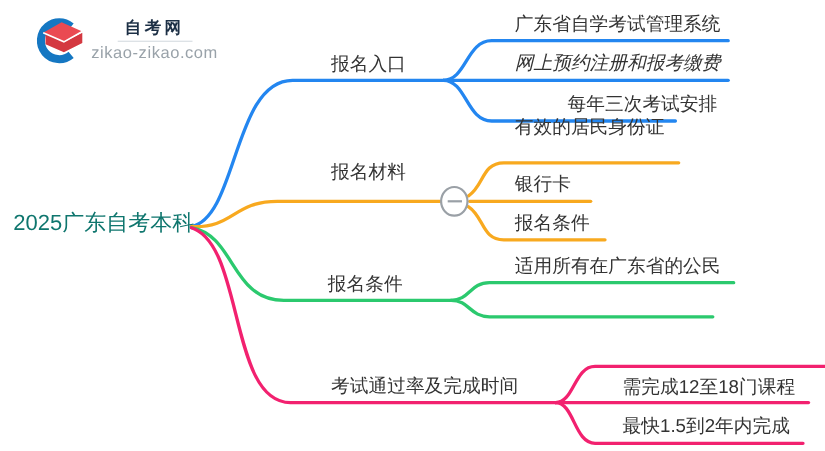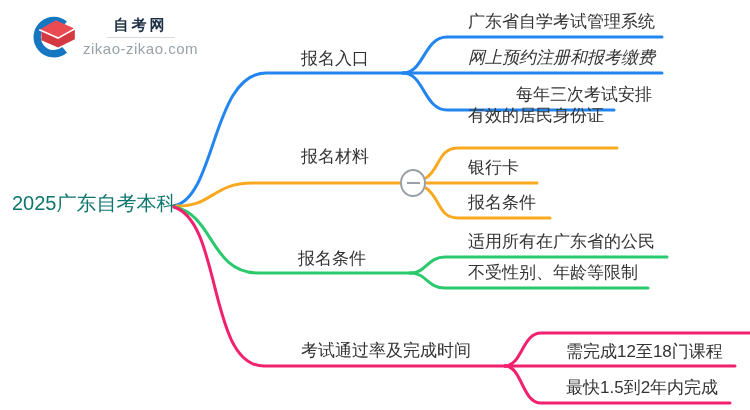--- a/index.html
+++ b/index.html
@@ -83,19 +83,18 @@
   <div class="node" style="left:301px;top:148px;">报名材料</div>
   <div class="collapse-btn">
     <span class="minus-bar"></span>
   </div>
   <div class="node" style="left:468px;top:107px;">有效的居民身份证</div>
   <div class="node" style="left:468px;top:159px;">银行卡</div>
   <div class="node" style="left:468px;top:194px;">报名条件</div>
 
   <div class="node" style="left:298px;top:250px;">报名条件</div>
   <div class="node" style="left:468px;top:233px;">适用所有在广东省的公民</div>
-  <div class="node" style="left:468px;top:264px;">不受性别、年龄等限制</div>
 
   <div class="node" style="left:301px;top:342px;">考试通过率及完成时间</div>
   <div class="node" style="left:566px;top:343px;">需完成12至18门课程</div>
   <div class="node" style="left:566px;top:379px;">最快1.5到2年内完成</div>
 
 </div>
 
 </body></html>

